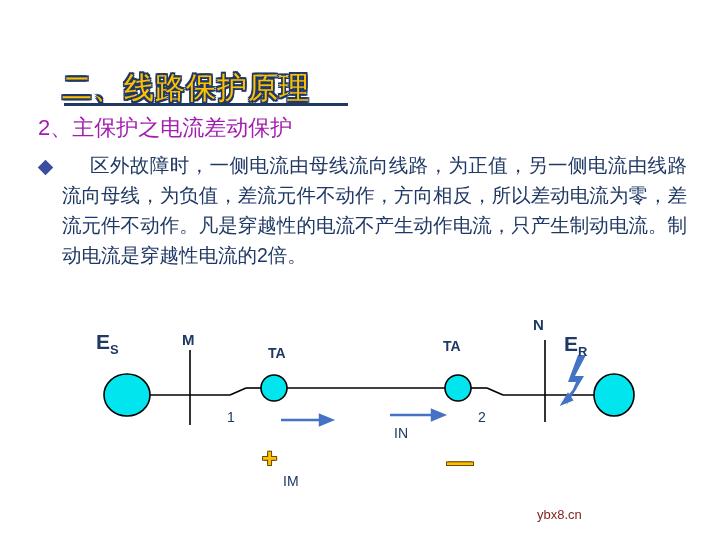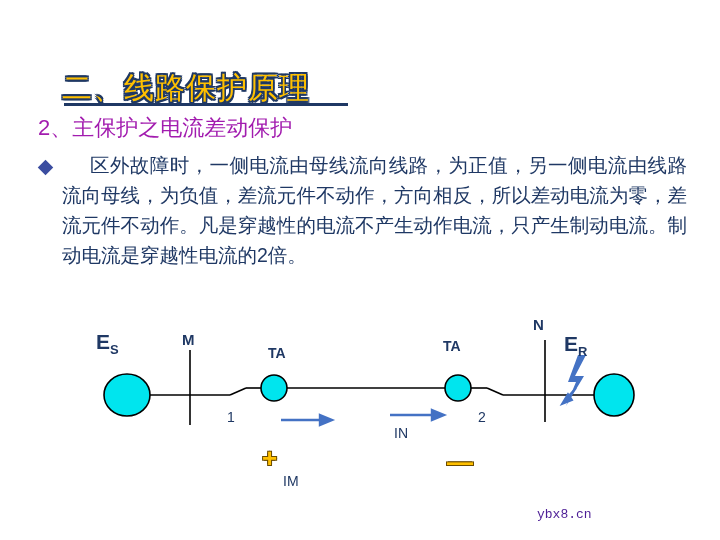--- a/index.html
+++ b/index.html
@@ -120,23 +120,22 @@
     position: absolute;
     right: 18px; bottom: 22px;
     font-size: 15px;
     color: #9a9a9a;
     white-space: nowrap;
   }
   .wm-center {
     position: absolute;
     left: 537px; bottom: 18px;
     font-size: 13px;
-    color: #4c1d95;
-    white-space: nowrap;
-    font-family: Liberation Mono, monospace;
+    color: #7f1d1d;
+    white-space: nowrap;
   }
 </style>
 </head>
 <body>
 
 <div class="slide">
 
   <div class="title">二、线路保护原理</div>
   <div class="title-underline"></div>
 

